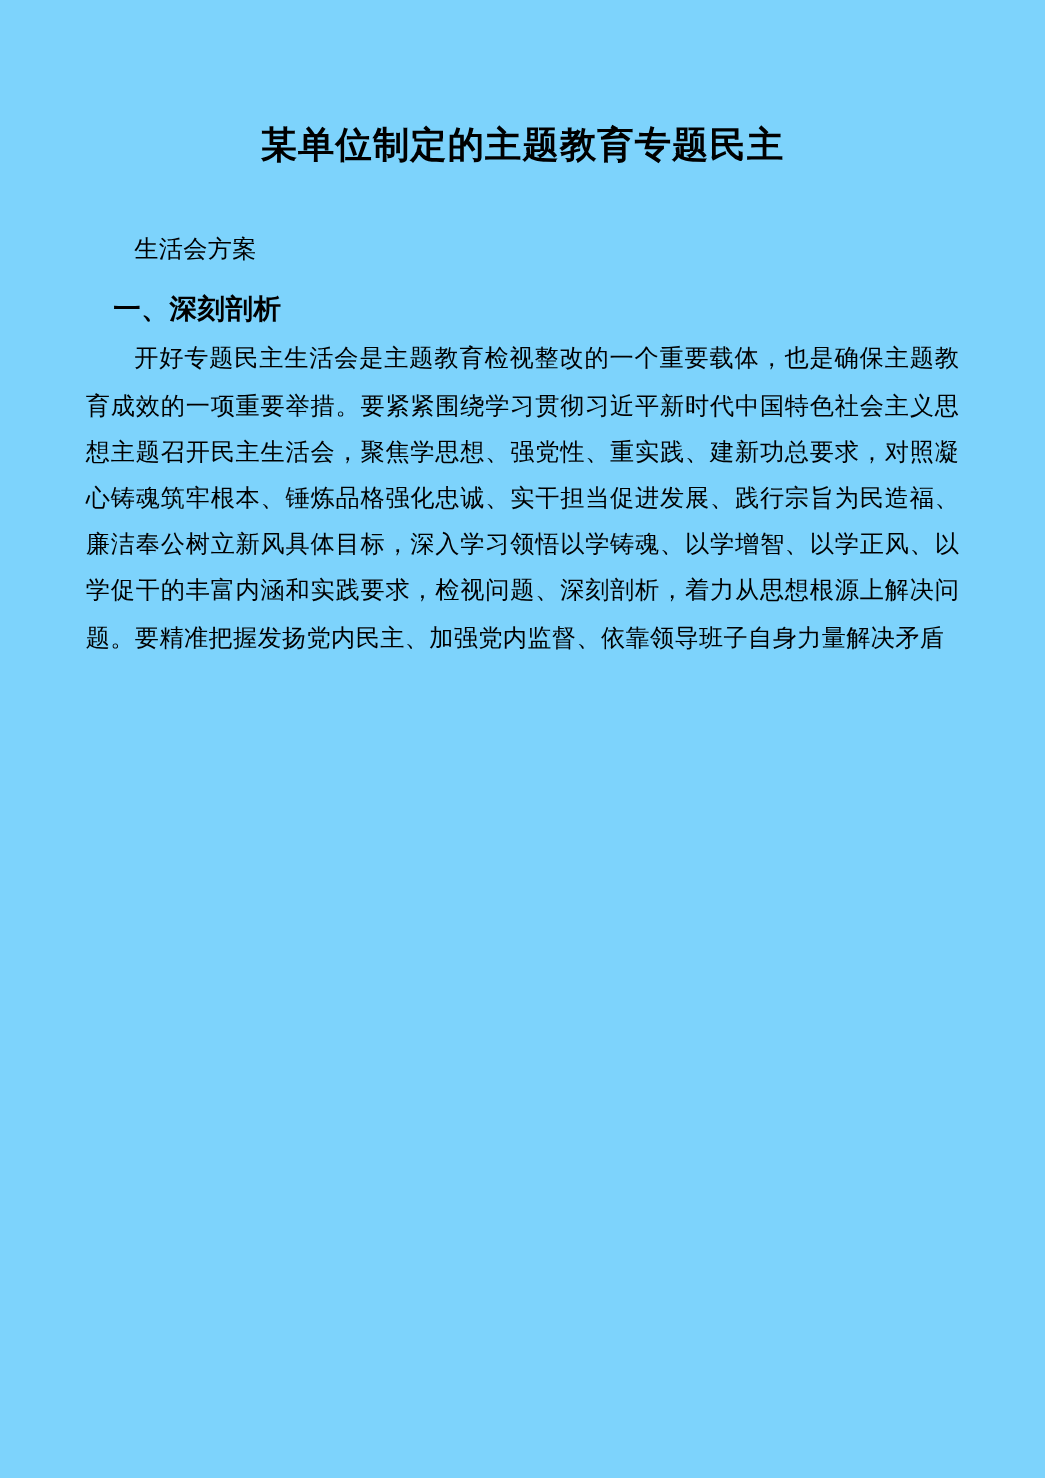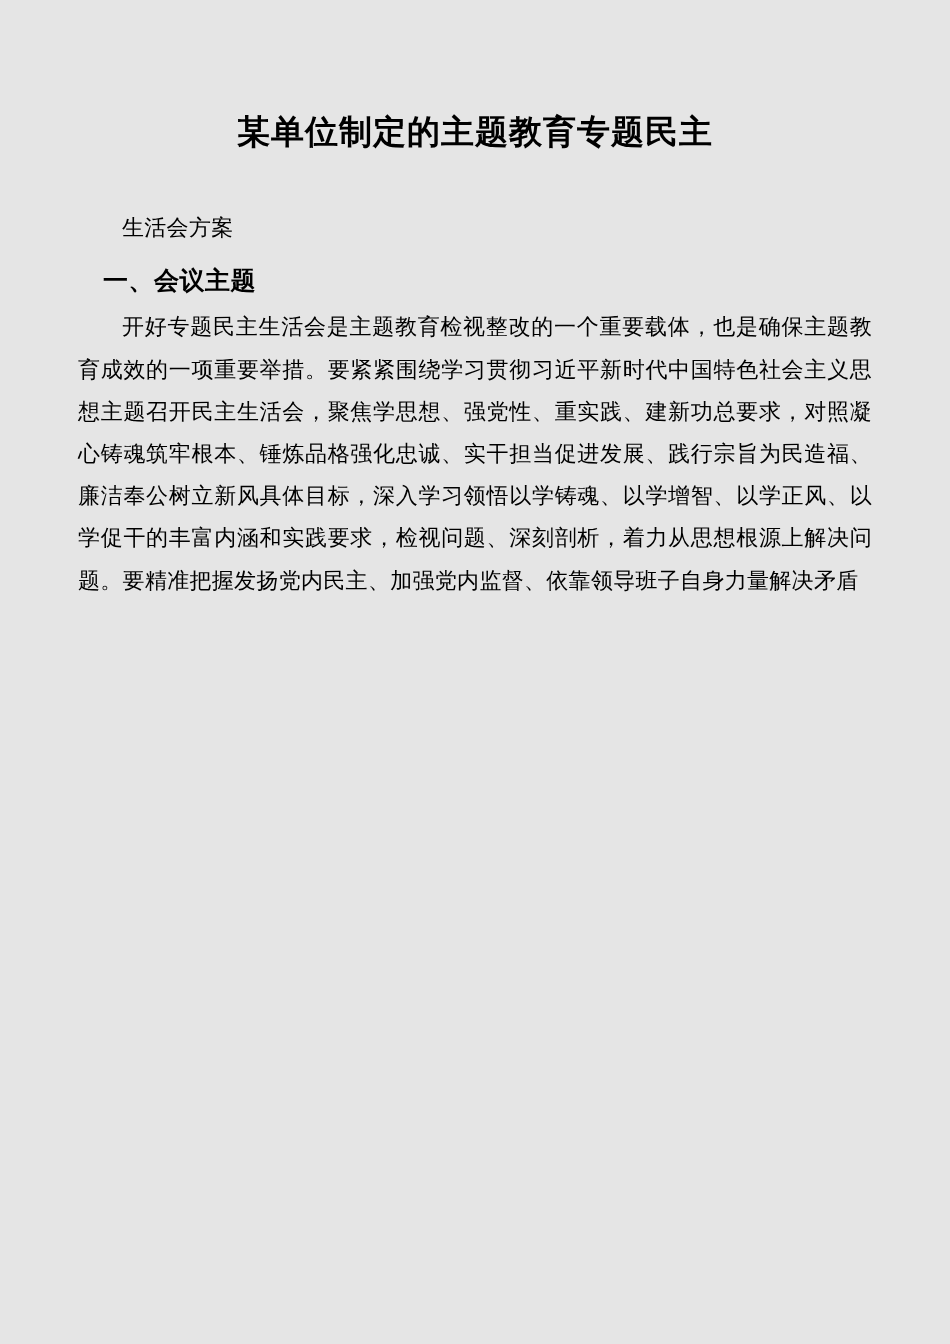--- a/index.html
+++ b/index.html
@@ -12,21 +12,21 @@
     height: 1344px;
     font-family: "DejaVu Serif", "Liberation Serif", serif;
     color: #000000;
     overflow: hidden;
   }
   .page {
     box-sizing: border-box;
     width: 950px;
     height: 1344px;
     padding: 110px 78px 40px 78px;
-    background: #e5e5e5;
+    background: #7dd3fc;
   }
   .doc-title {
     font-family: "DejaVu Sans", "Liberation Sans", sans-serif;
     font-weight: bold;
     font-size: 33px;
     line-height: 1.35;
     text-align: center;
     letter-spacing: 1px;
     margin: 0 0 52px 0;
   }
@@ -52,18 +52,18 @@
 </head>
 <body>
 
 <div class="page">
 
   <h1 class="doc-title">某单位制定的主题教育专题民主</h1>
 
   <p class="para">生活会方案</p>
 
 
-  <h2 class="heading">一、会议主题</h2>
+  <h2 class="heading">一、深刻剖析</h2>
 
 
   <p class="para">开好专题民主生活会是主题教育检视整改的一个重要载体，也是确保主题教育成效的一项重要举措。要紧紧围绕学习贯彻习近平新时代中国特色社会主义思想主题召开民主生活会，聚焦学思想、强党性、重实践、建新功总要求，对照凝心铸魂筑牢根本、锤炼品格强化忠诚、实干担当促进发展、践行宗旨为民造福、廉洁奉公树立新风具体目标，深入学习领悟以学铸魂、以学增智、以学正风、以学促干的丰富内涵和实践要求，检视问题、深刻剖析，着力从思想根源上解决问题。要精准把握发扬党内民主、加强党内监督、依靠领导班子自身力量解决矛盾</p>
 
 </div>
 
 </body></html>

